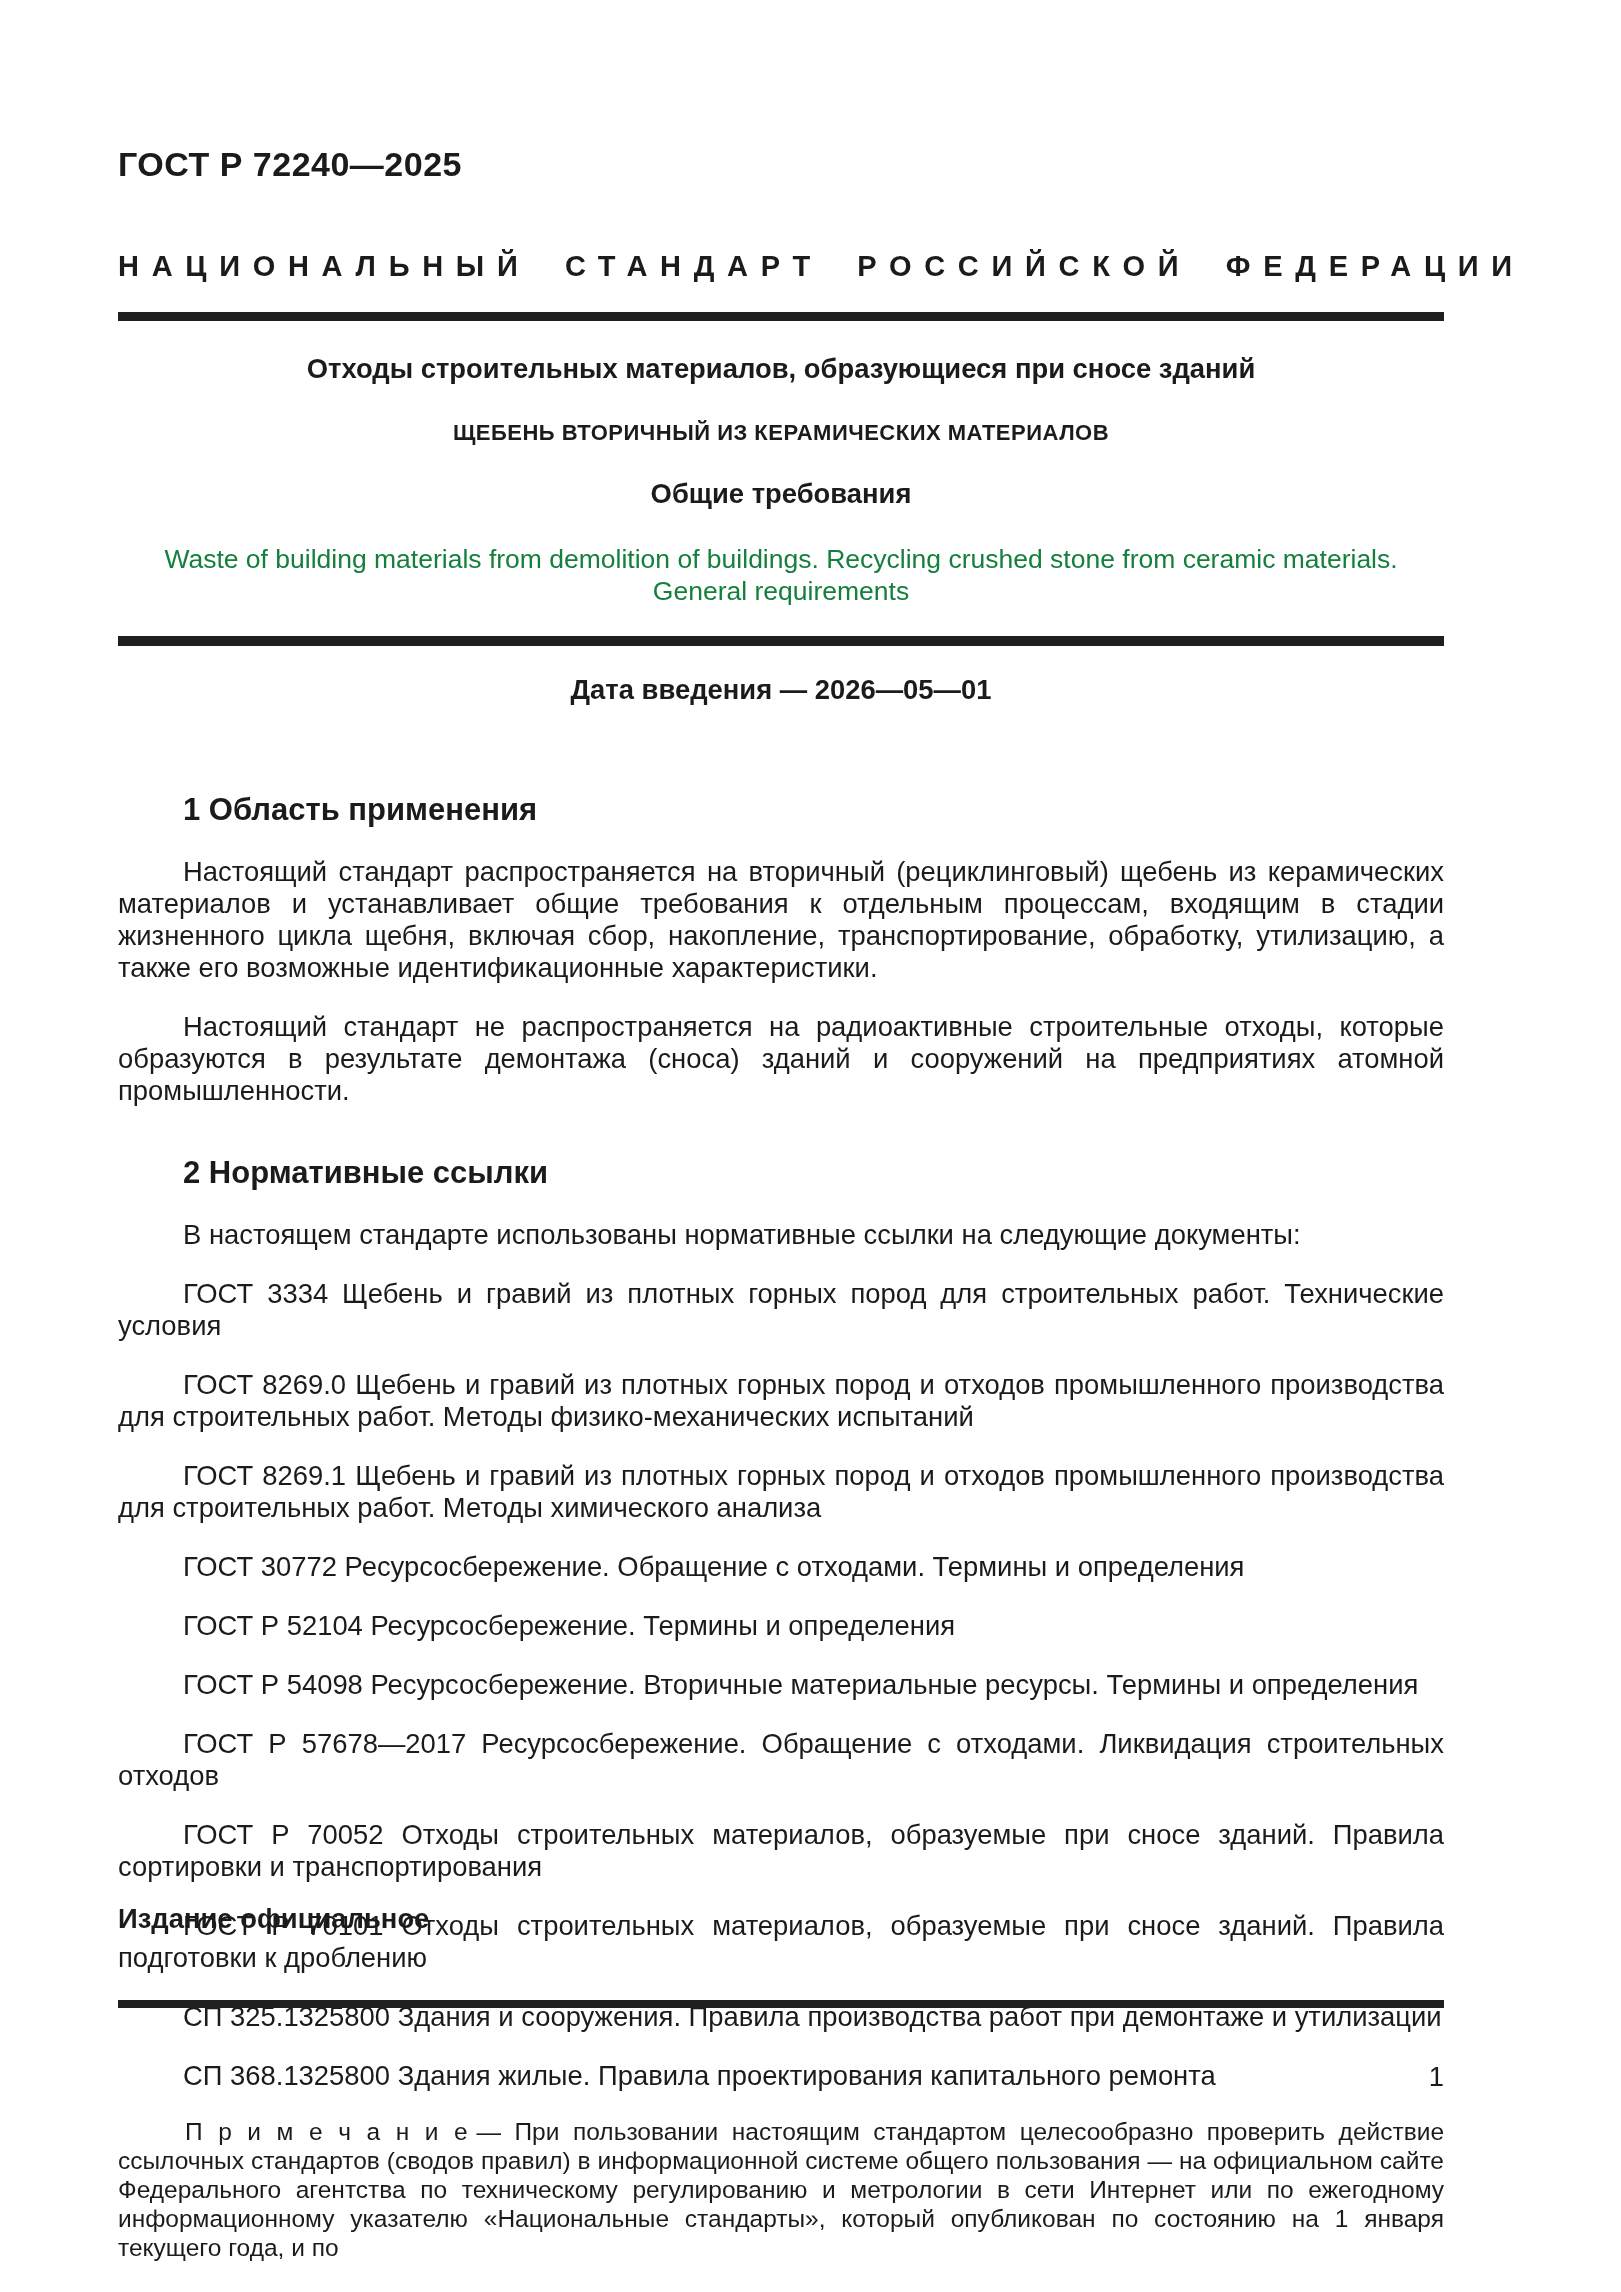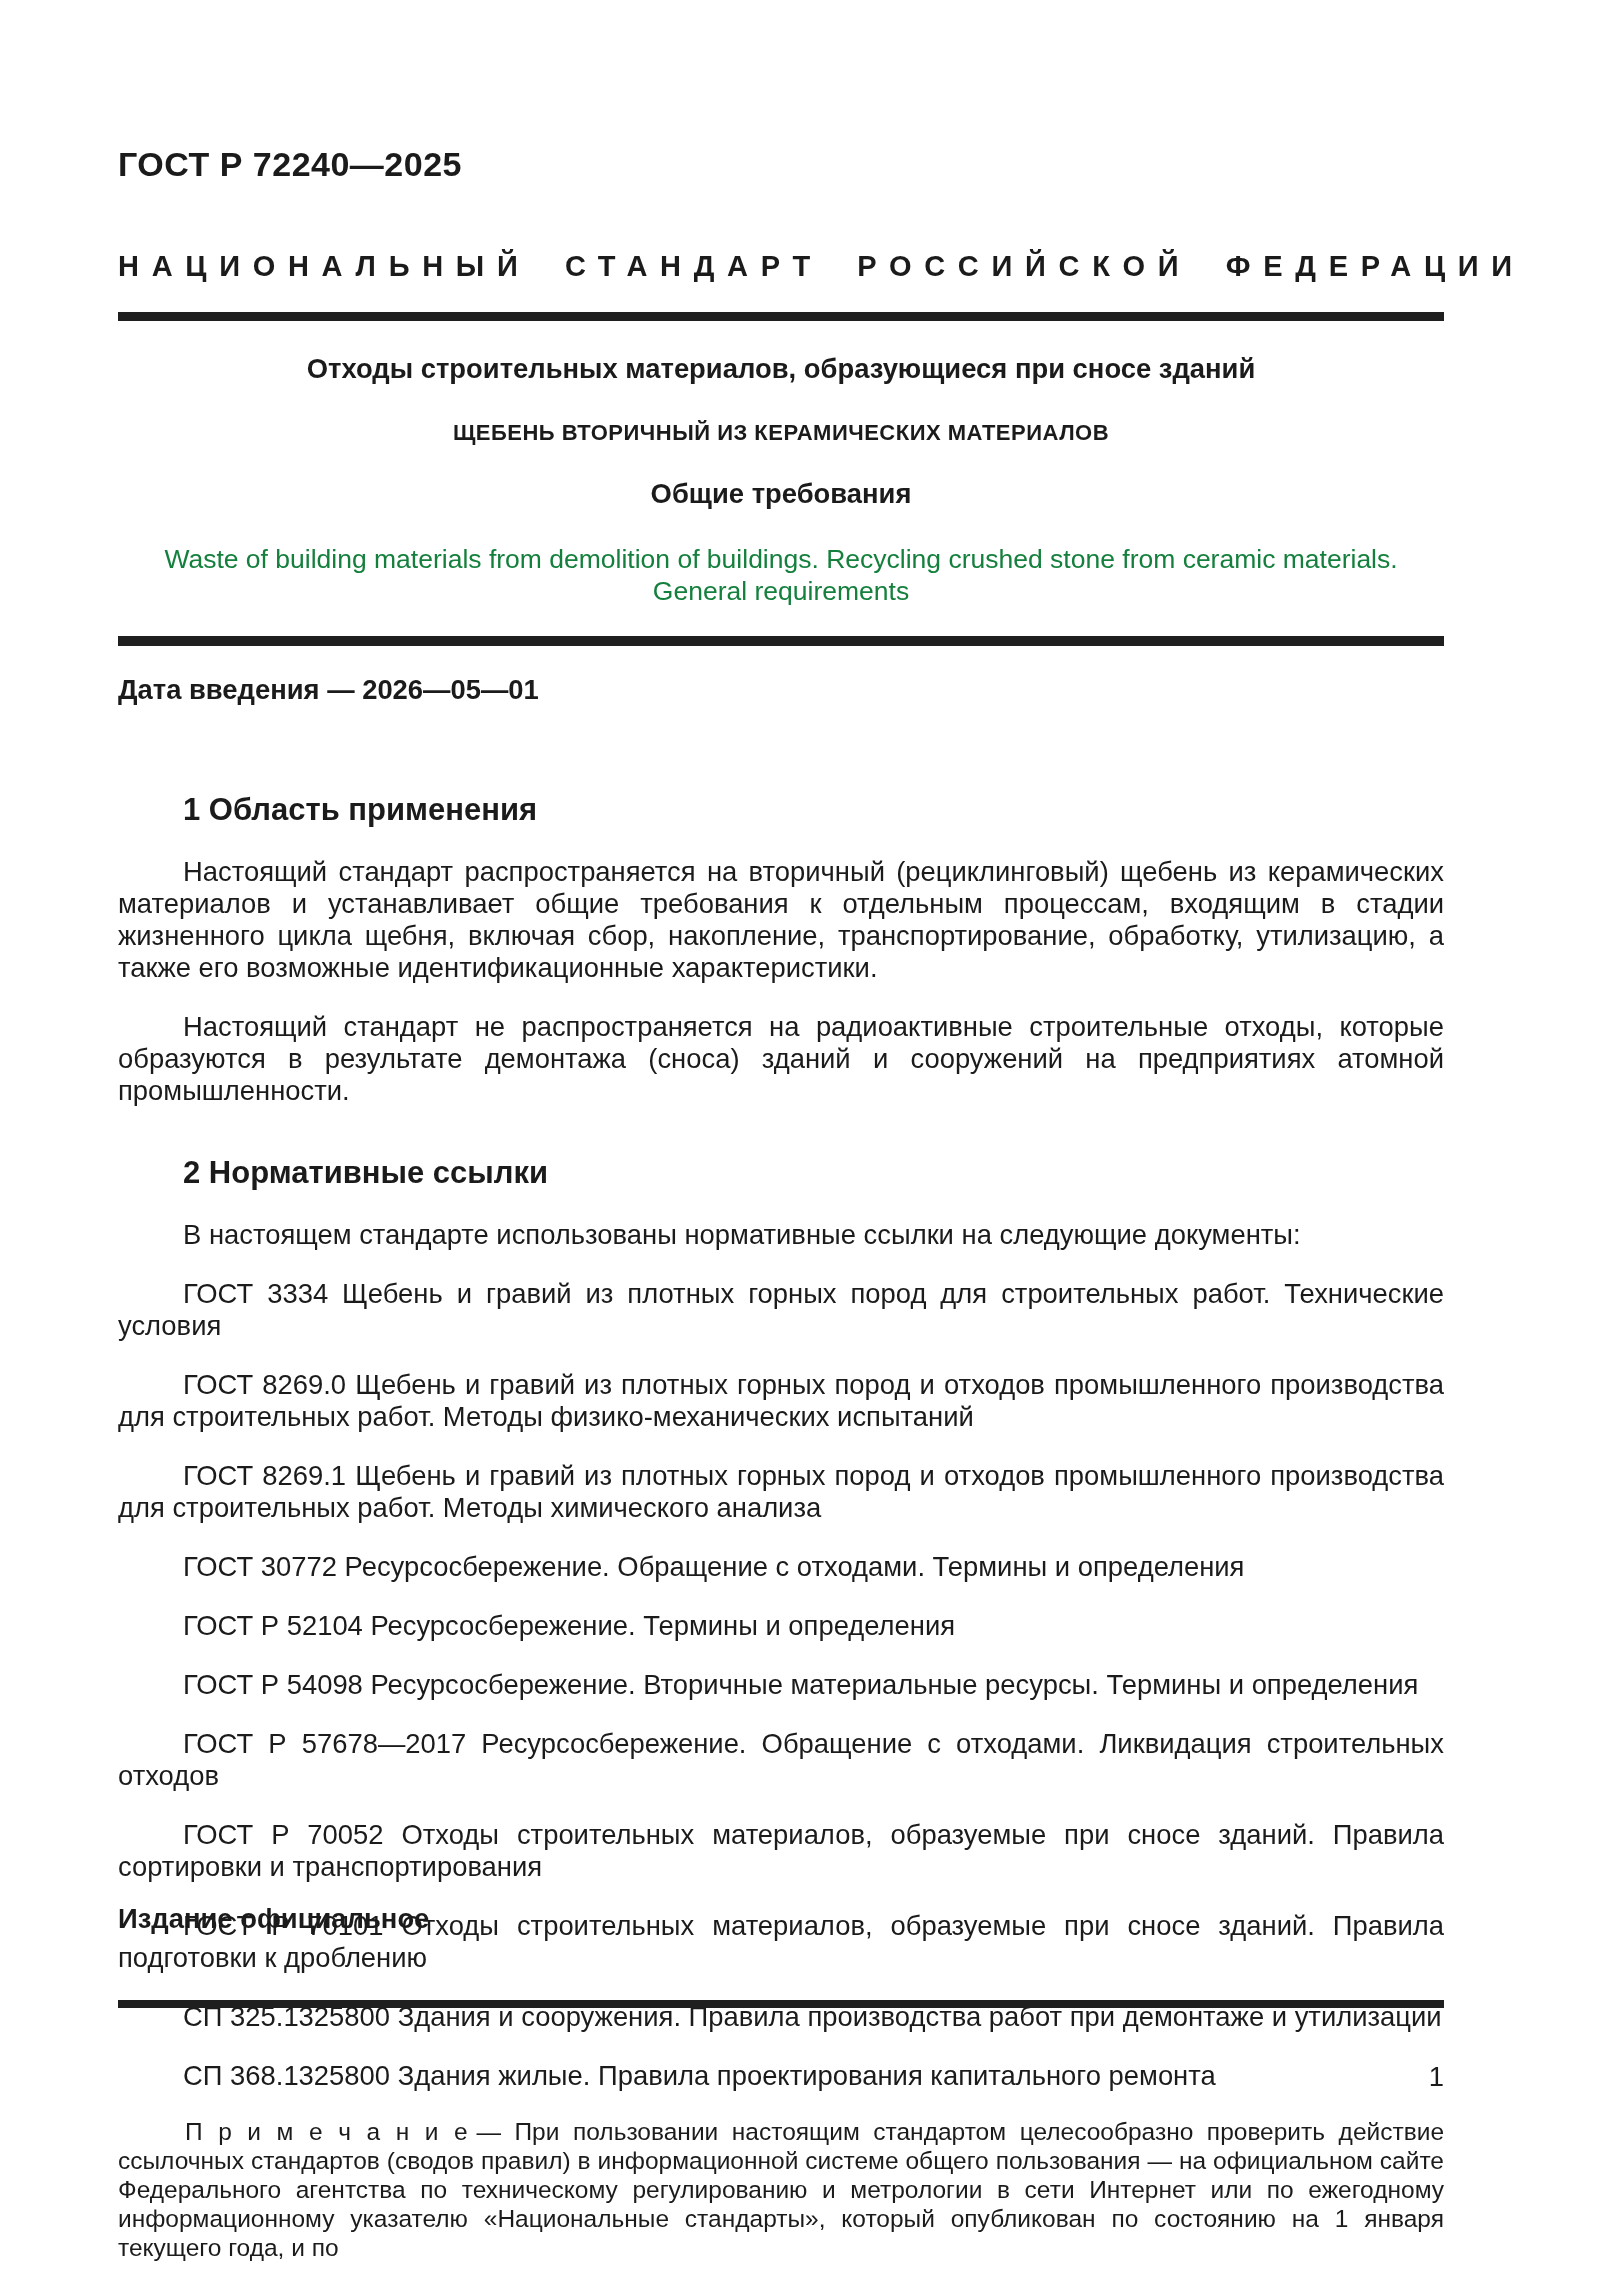--- a/index.html
+++ b/index.html
@@ -66,21 +66,21 @@
   }
   .title-en {
     margin-top: 33px;
     text-align: center;
     font-size: 26.5px;
     line-height: 32px;
     color: #15803d;
   }
   .intro-date {
     margin-top: 27.4px;
-    text-align: left;
+    text-align: center;
     font-weight: bold;
     font-size: 27.4px;
     line-height: 33px;
   }
   .section-heading {
     margin-top: 84px;
     padding-left: 65px;
     font-weight: bold;
     font-size: 31px;
     line-height: 39px;

